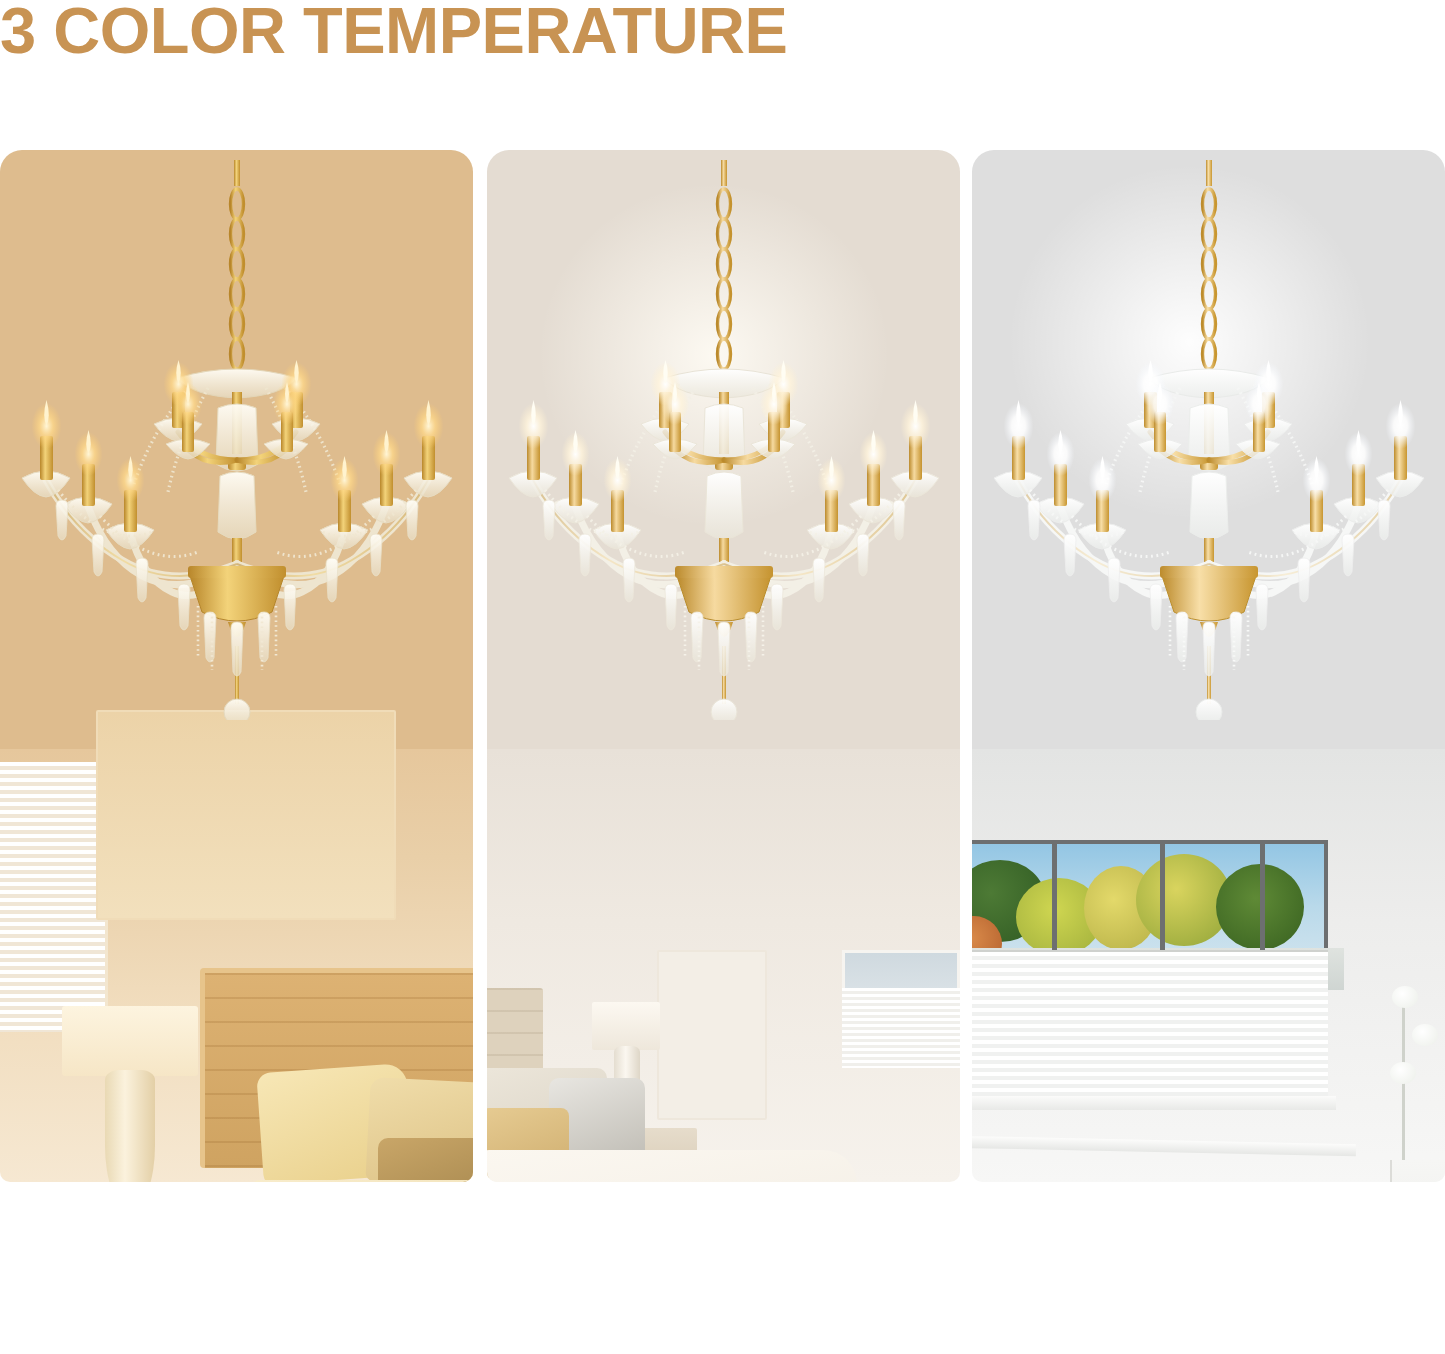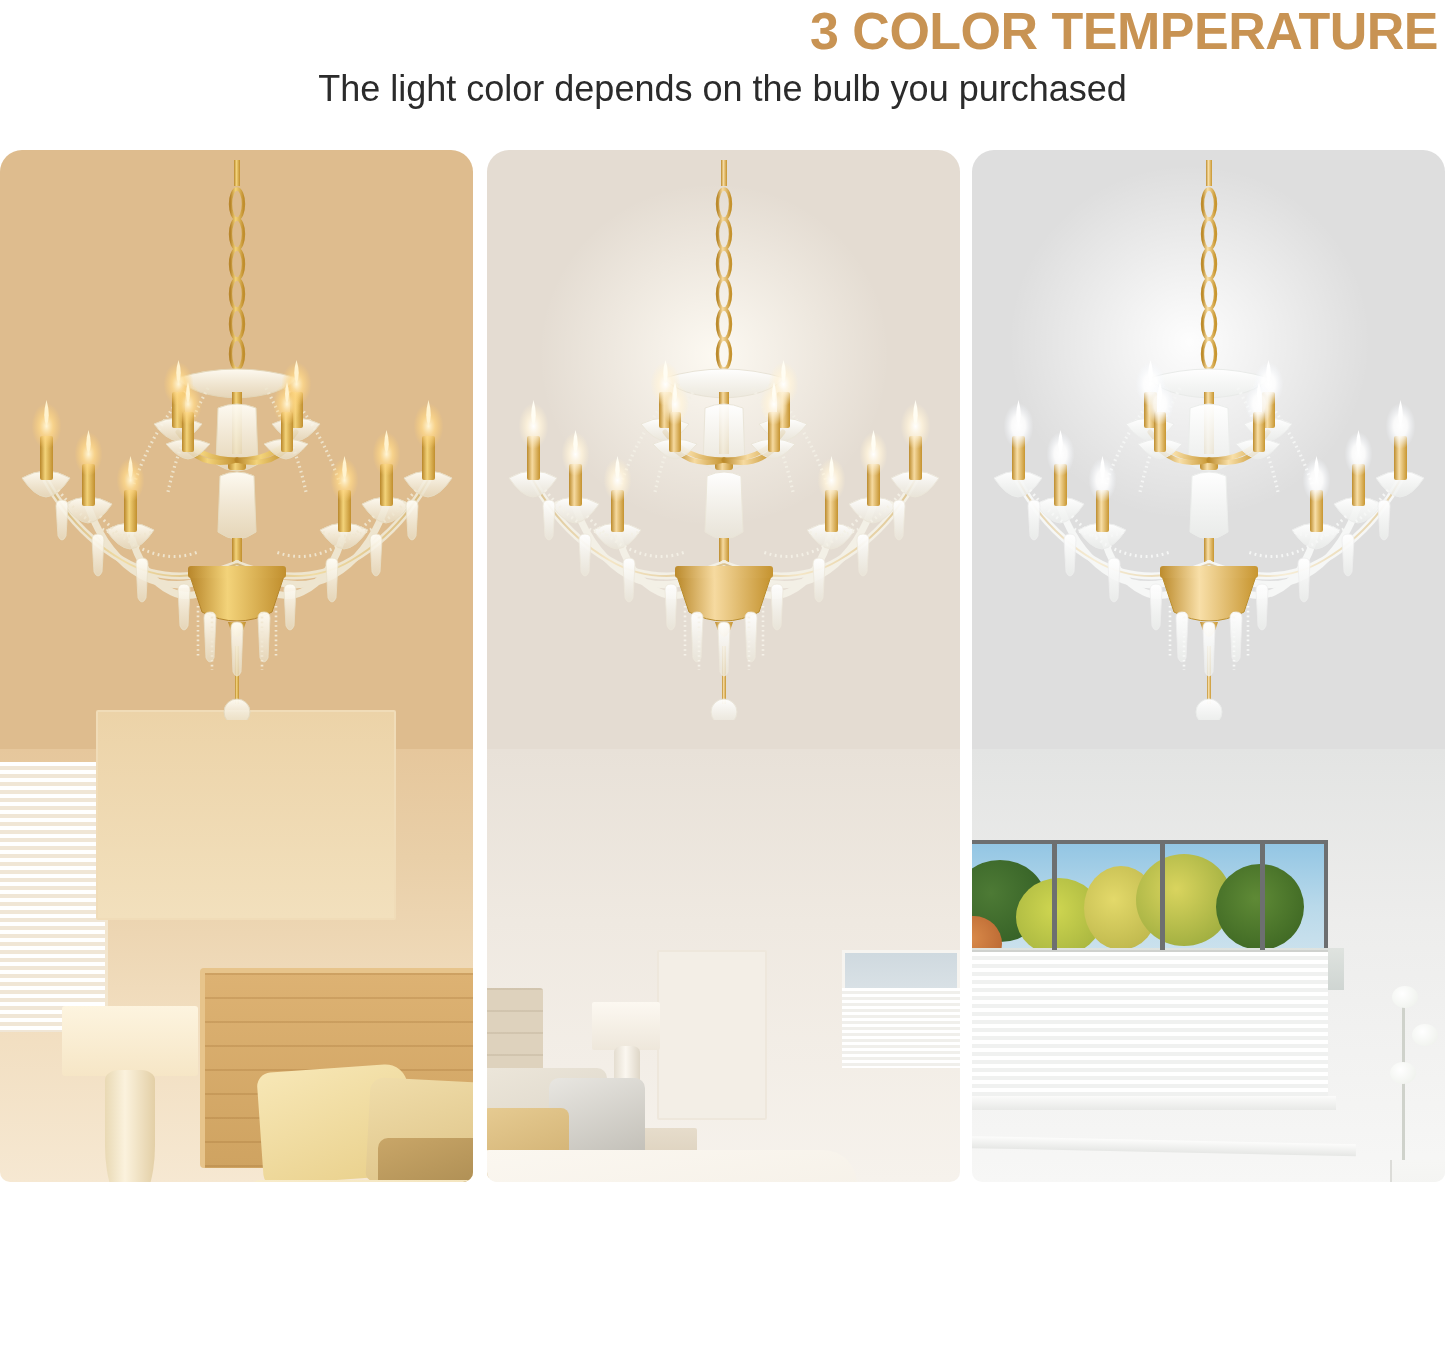--- a/index.html
+++ b/index.html
@@ -8,21 +8,21 @@
     background: #ffffff;
     font-family: "Liberation Sans", sans-serif;
     overflow: hidden;
   }
   .page { position: relative; width: 1445px; height: 1354px; background:#fff; }
 
   
   .hdr { position:absolute; left:0; top:0; width:1445px; height:128px; }
   .title {
     position:absolute; left:0; top:2px; width:1438px;
-    text-align:right; font-size:52px; font-weight:bold;
+    text-align:left; font-size:65px; font-weight:bold;
     letter-spacing:-0.5px; color:#c89353; line-height:58px;
     white-space:nowrap;
   }
   .subtitle {
     position:absolute; left:0; top:68px; width:1445px;
     text-align:center; font-size:36px; font-weight:400;
     color:#2b2b2b; line-height:42px; white-space:nowrap;
   }
 
   
@@ -238,21 +238,20 @@
   #label-nature { left:602px; }
   #label-white  { left:1085px; }
 </style>
 </head>
 <body>
 
 <div class="page">
 
   <div class="hdr">
     <div class="title">3 COLOR TEMPERATURE</div>
-    <div class="subtitle">The light color depends on the bulb you purchased</div>
   </div>
 
   <div class="panels">
 
     <div class="panel" id="panel-warm">
       <div class="room">
         <div class="ceiling"></div>
         <div class="wall"></div>
         <div class="p1-blind"></div>
         <div class="p1-wallpanel"></div>

